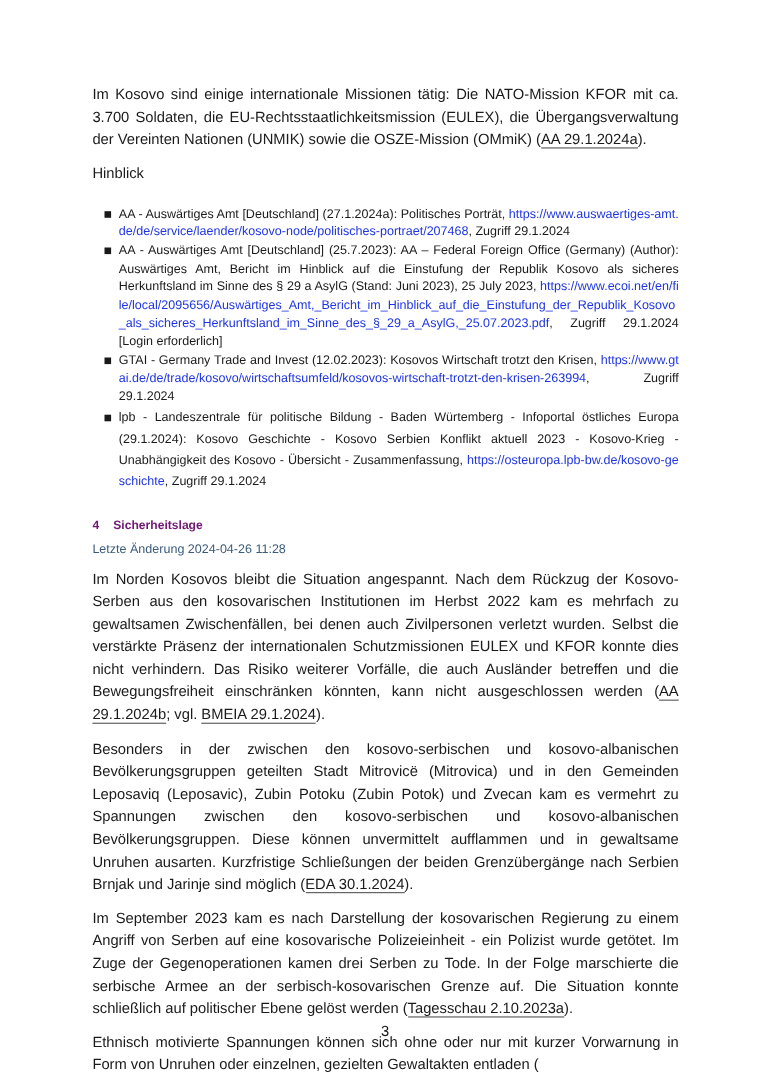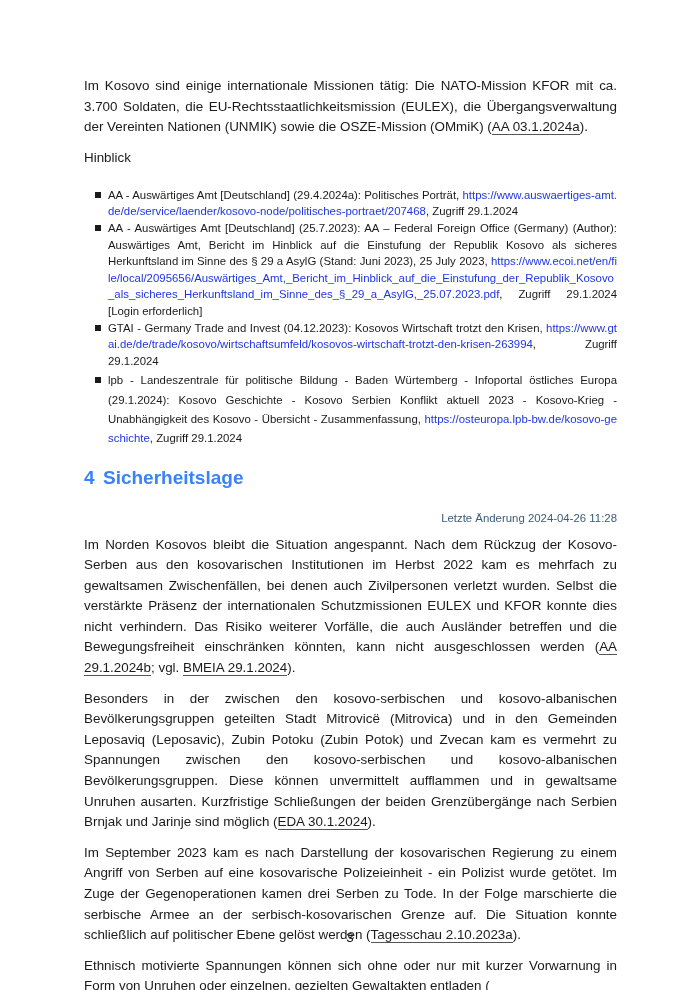--- a/index.html
+++ b/index.html
@@ -65,65 +65,64 @@
     }
     ul.refs li.loose .bullet {
       top: 6px;
     }
     a.link {
       color: #1f35e0;
       text-decoration: none;
       word-break: break-all;
     }
     .section-heading {
-      font-size: 19px;
+      font-size: 11px;
       font-weight: bold;
-      color: #3b82f6;
-      margin: 0 0 23px 0;
+      color: #701a75;
+      margin: 0 0 5px 0;
       line-height: 18px;
     }
     .section-heading .num {
       display: inline-block;
       width: 19px;
     }
     .last-changed {
       font-size: 11.4px;
       color: #3b5b7a;
       line-height: 16px;
       margin: 0 0 9px 0;
-      text-align: right;
     }
     .page-number {
       position: absolute;
       left: 0;
       width: 700px;
       top: 930px;
       text-align: center;
       font-size: 13.4px;
       color: #1a1a1a;
     }
   </style>
 </head>
 <body>
 
 <div class="page">
 
-  <p class="para"><span>Im Kosovo sind einige internationale Missionen tätig: Die NATO-Mission KFOR mit ca. 3.700 Soldaten, die EU-Rechtsstaatlichkeitsmission (EULEX), die Übergangsverwaltung der Vereinten Nationen (UNMIK) sowie die OSZE-Mission (OMmiK) (</span><a class="cite">AA 03.1.2024a</a><span>).</span></p>
+  <p class="para"><span>Im Kosovo sind einige internationale Missionen tätig: Die NATO-Mission KFOR mit ca. 3.700 Soldaten, die EU-Rechtsstaatlichkeitsmission (EULEX), die Übergangsverwaltung der Vereinten Nationen (UNMIK) sowie die OSZE-Mission (OMmiK) (</span><a class="cite">AA 29.1.2024a</a><span>).</span></p>
 
   <p class="sources-label">Hinblick</p>
 
   <ul class="refs">
     <li>
-      <span class="bullet"></span><span>AA - Auswärtiges Amt [Deutschland] (29.4.2024a): Politisches Porträt, </span><a class="link">https://www.auswaertiges-amt.de/de/service/laender/kosovo-node/politisches-portraet/207468</a><span>, Zugriff 29.1.2024</span>
+      <span class="bullet"></span><span>AA - Auswärtiges Amt [Deutschland] (27.1.2024a): Politisches Porträt, </span><a class="link">https://www.auswaertiges-amt.de/de/service/laender/kosovo-node/politisches-portraet/207468</a><span>, Zugriff 29.1.2024</span>
     </li>
     <li>
       <span class="bullet"></span><span>AA - Auswärtiges Amt [Deutschland] (25.7.2023): AA – Federal Foreign Office (Germany) (Author): Auswärtiges Amt, Bericht im Hinblick auf die Einstufung der Republik Kosovo als sicheres Herkunftsland im Sinne des § 29 a AsylG (Stand: Juni 2023), 25 July 2023, </span><a class="link">https://www.ecoi.net/en/file/local/2095656/Auswärtiges_Amt,_Bericht_im_Hinblick_auf_die_Einstufung_der_Republik_Kosovo_als_sicheres_Herkunftsland_im_Sinne_des_§_29_a_AsylG,_25.07.2023.pdf</a><span>, Zugriff 29.1.2024 [Login erforderlich]</span>
     </li>
     <li>
-      <span class="bullet"></span><span>GTAI - Germany Trade and Invest (04.12.2023): Kosovos Wirtschaft trotzt den Krisen, </span><a class="link">https://www.gtai.de/de/trade/kosovo/wirtschaftsumfeld/kosovos-wirtschaft-trotzt-den-krisen-263994</a><span>, Zugriff 29.1.2024</span>
+      <span class="bullet"></span><span>GTAI - Germany Trade and Invest (12.02.2023): Kosovos Wirtschaft trotzt den Krisen, </span><a class="link">https://www.gtai.de/de/trade/kosovo/wirtschaftsumfeld/kosovos-wirtschaft-trotzt-den-krisen-263994</a><span>, Zugriff 29.1.2024</span>
     </li>
     <li class="loose">
       <span class="bullet"></span><span>lpb - Landeszentrale für politische Bildung - Baden Würtemberg - Infoportal östliches Europa (29.1.2024): Kosovo Geschichte - Kosovo Serbien Konflikt aktuell 2023 - Kosovo-Krieg - Unabhängigkeit des Kosovo - Übersicht - Zusammenfassung, </span><a class="link">https://osteuropa.lpb-bw.de/kosovo-geschichte</a><span>, Zugriff 29.1.2024</span>
     </li>
   </ul>
 
   <h2 class="section-heading"><span class="num">4</span><span>Sicherheitslage</span></h2>
   <div class="last-changed">Letzte Änderung 2024-04-26 11:28</div>
 
   <p class="para"><span>Im Norden Kosovos bleibt die Situation angespannt. Nach dem Rückzug der Kosovo-Serben aus den kosovarischen Institutionen im Herbst 2022 kam es mehrfach zu gewaltsamen Zwischenfällen, bei denen auch Zivilpersonen verletzt wurden. Selbst die verstärkte Präsenz der internationalen Schutzmissionen EULEX und KFOR konnte dies nicht verhindern. Das Risiko weiterer Vorfälle, die auch Ausländer betreffen und die Bewegungsfreiheit einschränken könnten, kann nicht ausgeschlossen werden (</span><a class="cite">AA 29.1.2024b</a><span>; vgl. </span><a class="cite">BMEIA 29.1.2024</a><span>).</span></p>

